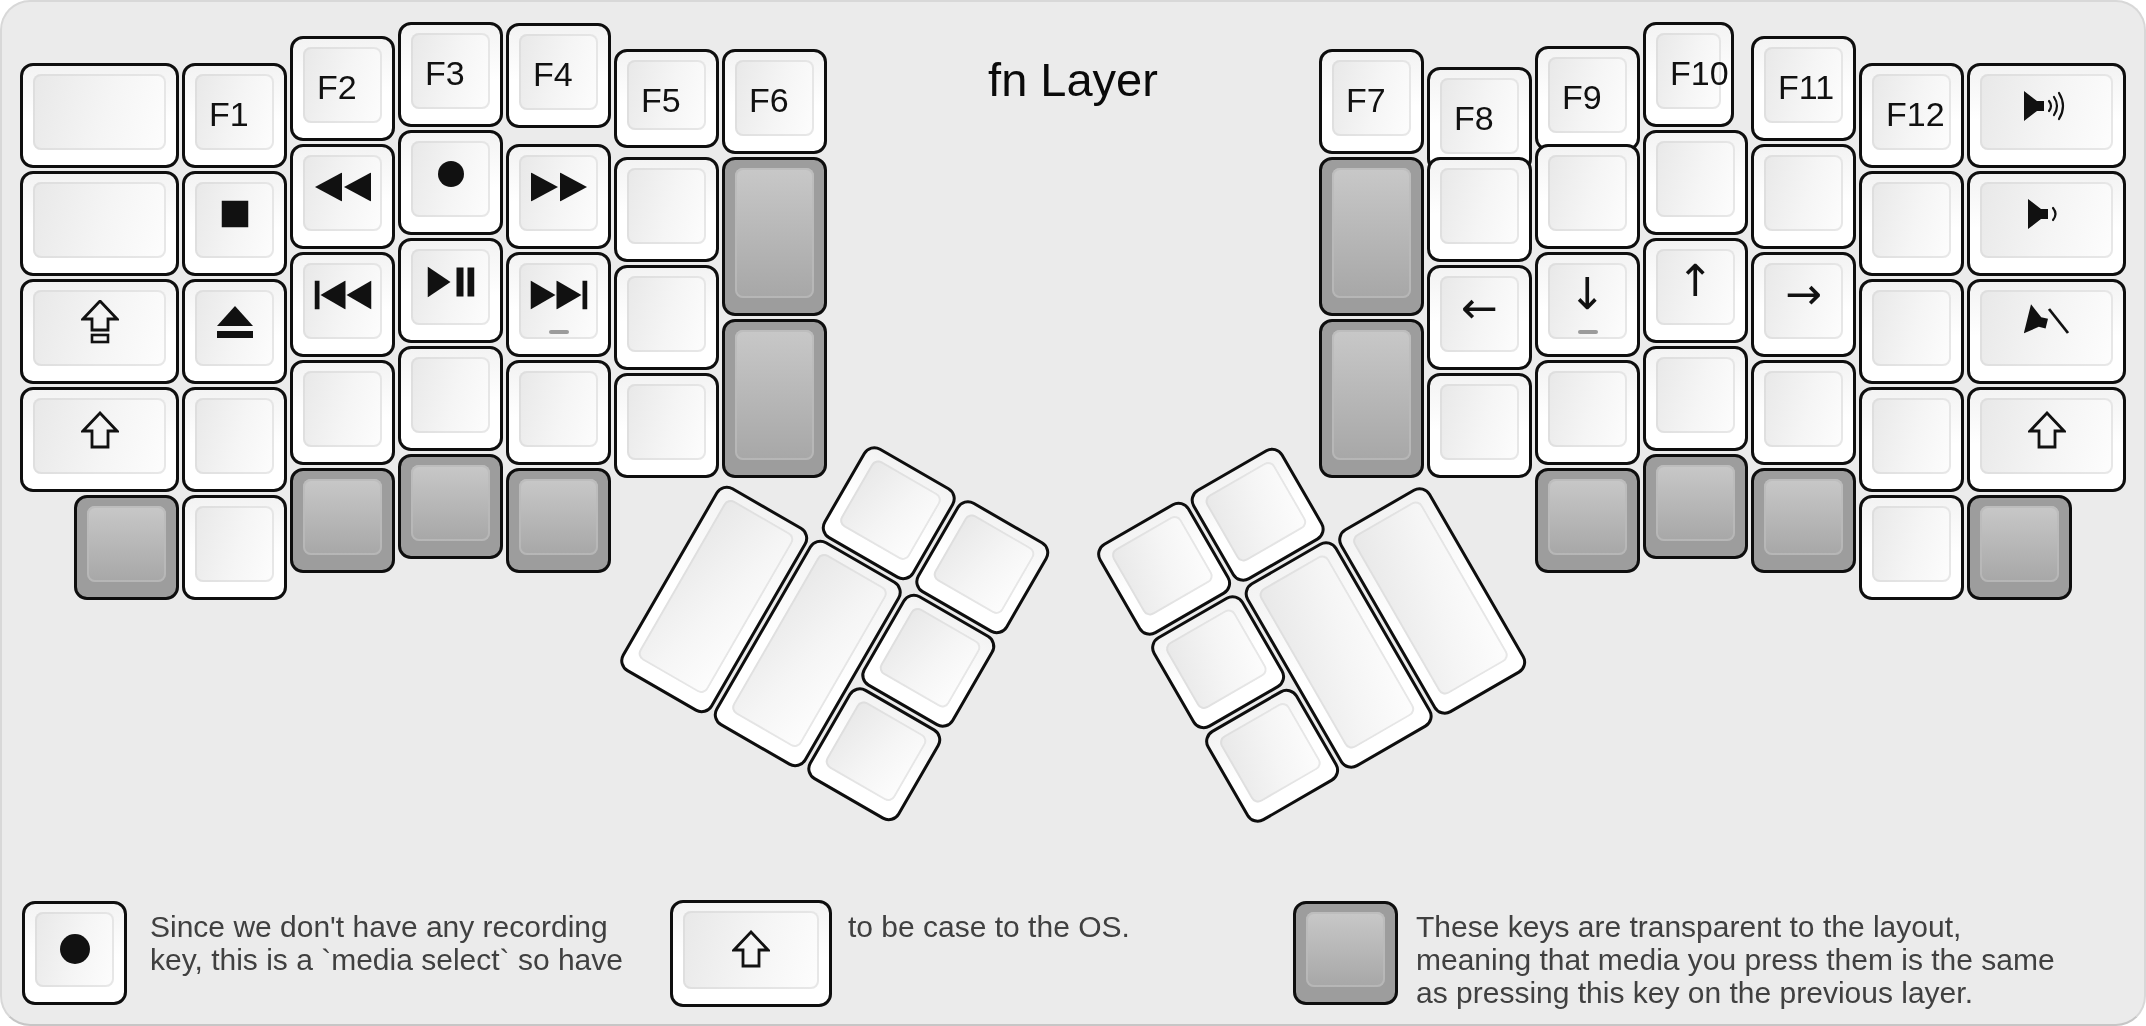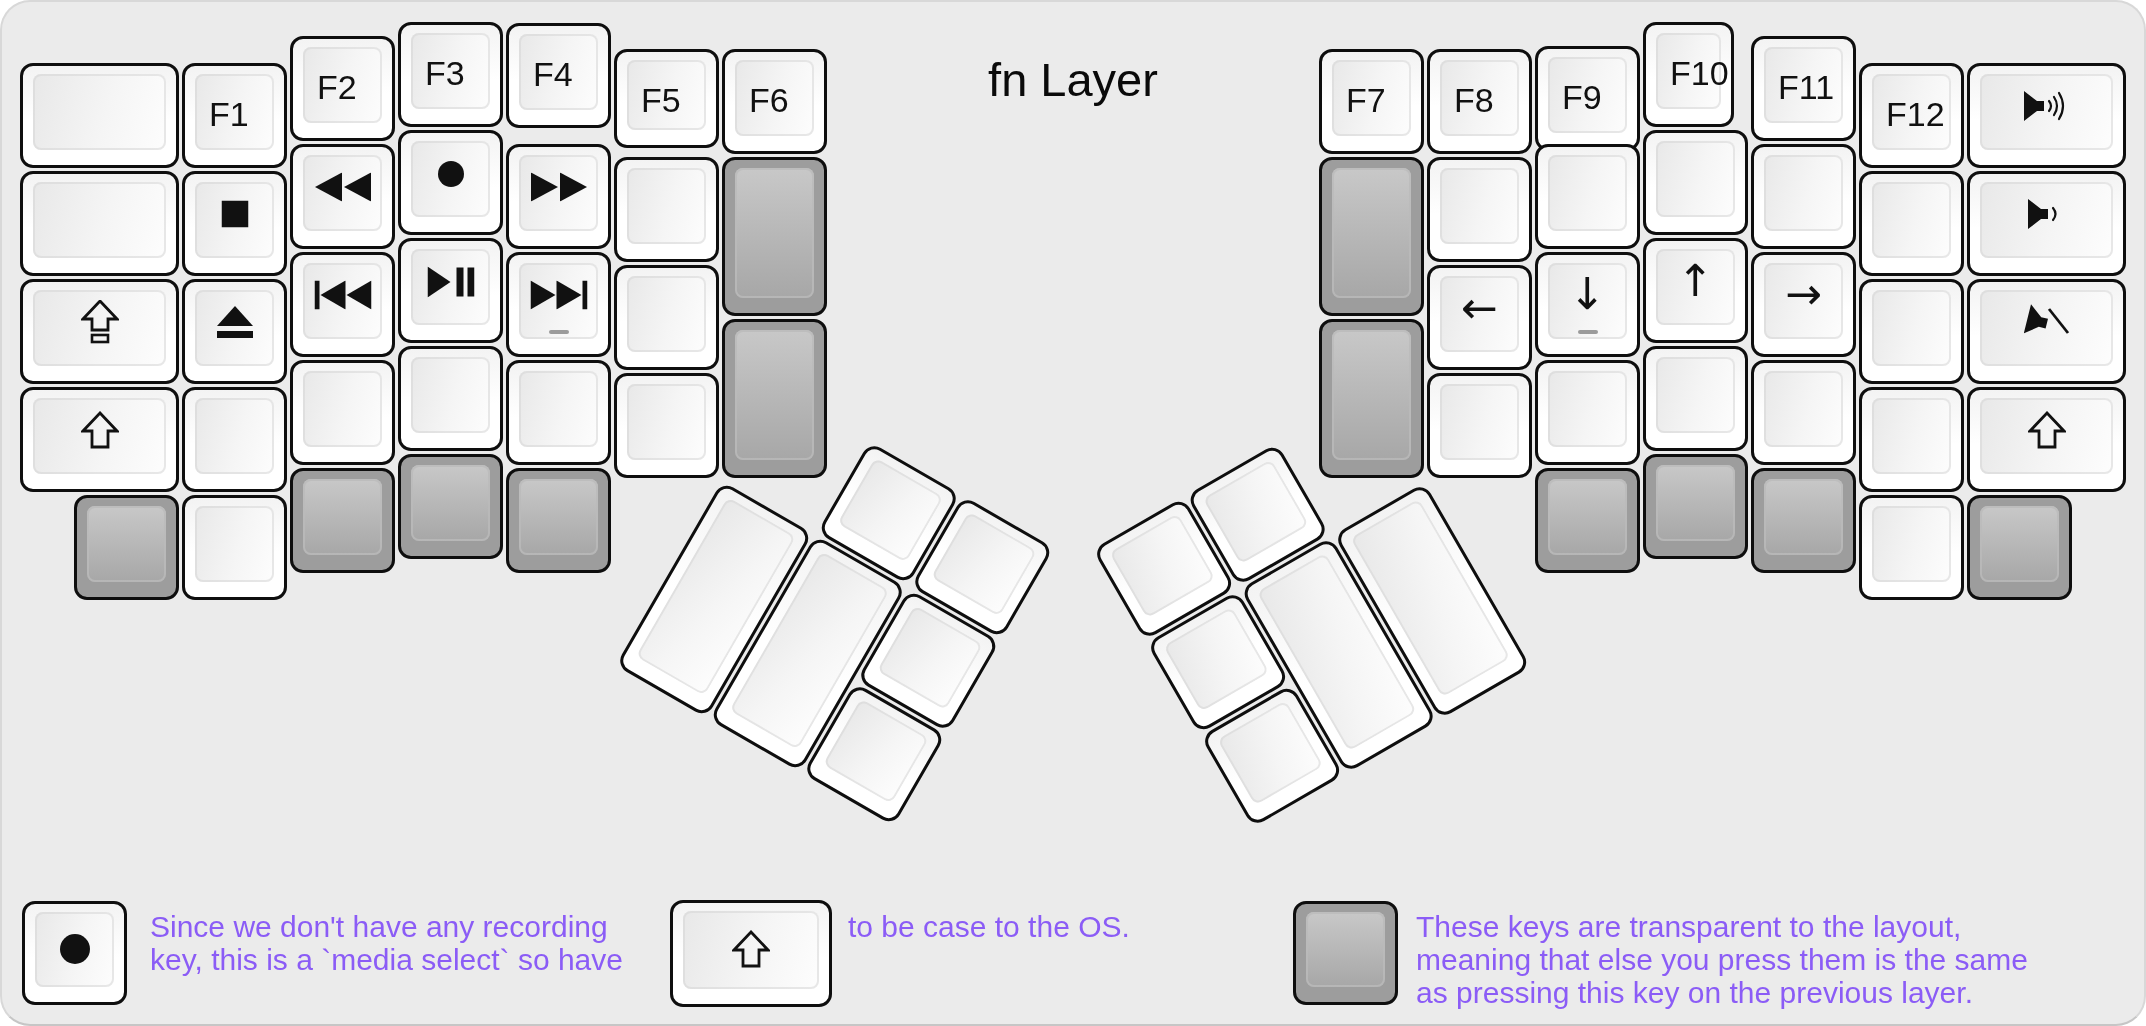--- a/index.html
+++ b/index.html
@@ -17,21 +17,21 @@
              box-shadow:inset 0 0 0 2px rgba(214,214,214,0.55);}
   .g .keytop{background:linear-gradient(180deg,#c8c8c8,#a7a7a7);
              box-shadow:inset 0 0 0 2px rgba(186,186,186,0.8);}
   .klabel{position:absolute;top:31px;left:24px;font-size:34px;line-height:1;color:#111;}
   .karrow{position:absolute;left:50%;top:40%;transform:translate(-50%,-50%);
           font-family:"DejaVu Sans",sans-serif;font-size:44px;line-height:1;color:#111;}
   .kicon{position:absolute;left:50%;top:41%;transform:translate(-50%,-50%);display:block;line-height:0;}
   .homing{position:absolute;left:50%;bottom:20px;transform:translateX(-50%);
           width:20px;height:4px;background:#9b9b9b;border-radius:2px;}
   .legend-key{position:absolute;border:3px solid #0e0e0e;border-radius:13px;box-sizing:border-box;}
-  .legend-text{position:absolute;top:908px;font-size:30px;line-height:33px;color:#8b5cf6;white-space:nowrap;}
+  .legend-text{position:absolute;top:908px;font-size:30px;line-height:33px;color:#404040;white-space:nowrap;}
 </style>
 </head>
 <body>
 
 <div class="page">
   <div class="canvas">
     <div class="title">fn Layer</div>
     <div id="keys">
         <div class="key w" style="left: 18px; top: 60.5px; width: 159px; height: 105px;">
           <div class="keytop"></div>
@@ -179,21 +179,21 @@
         <div class="key w" style="left: 1317px; top: 47px; width: 105px; height: 105px;">
           <div class="keytop"></div>
           <span class="klabel">F7</span>
         </div>
         <div class="key g" style="left: 1317px; top: 155px; width: 105px; height: 159px;">
           <div class="keytop"></div>
         </div>
         <div class="key g" style="left: 1317px; top: 317px; width: 105px; height: 159px;">
           <div class="keytop"></div>
         </div>
-        <div class="key w" style="left: 1425px; top: 47px; width: 105px; height: 105px;">
+        <div class="key w" style="left: 1425px; top: 65px; width: 105px; height: 105px;">
           <div class="keytop"></div>
           <span class="klabel">F8</span>
         </div>
         <div class="key w" style="left: 1425px; top: 155px; width: 105px; height: 105px;">
           <div class="keytop"></div>
         </div>
         <div class="key w" style="left: 1425px; top: 263px; width: 105px; height: 105px;">
           <div class="keytop"></div>
           <span class="karrow">←</span>
         </div>
@@ -361,18 +361,18 @@
             </svg></span>
         </div>
         <div class="legend-text" style="left: 846px;">
           <div>to be case to the OS.</div>
         </div>
         <div class="legend-key key g" style="left: 1291px; top: 899px; width: 105px; height: 104px;">
           <div class="keytop"></div>
         </div>
         <div class="legend-text" style="left: 1414px;">
           <div>These keys are transparent to the layout,</div>
-          <div>meaning that else you press them is the same</div>
+          <div>meaning that media you press them is the same</div>
           <div>as pressing this key on the previous layer.</div>
         </div>
       </div>
   </div>
 </div>
 
 </body></html>

